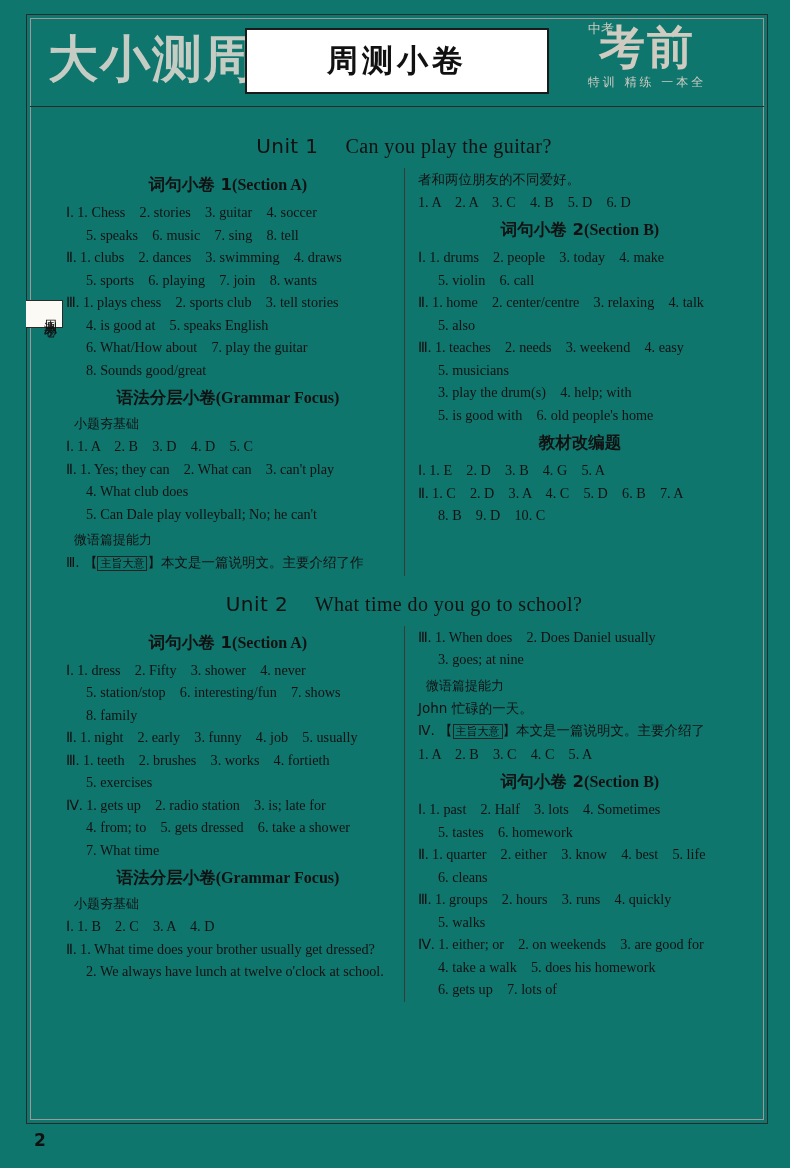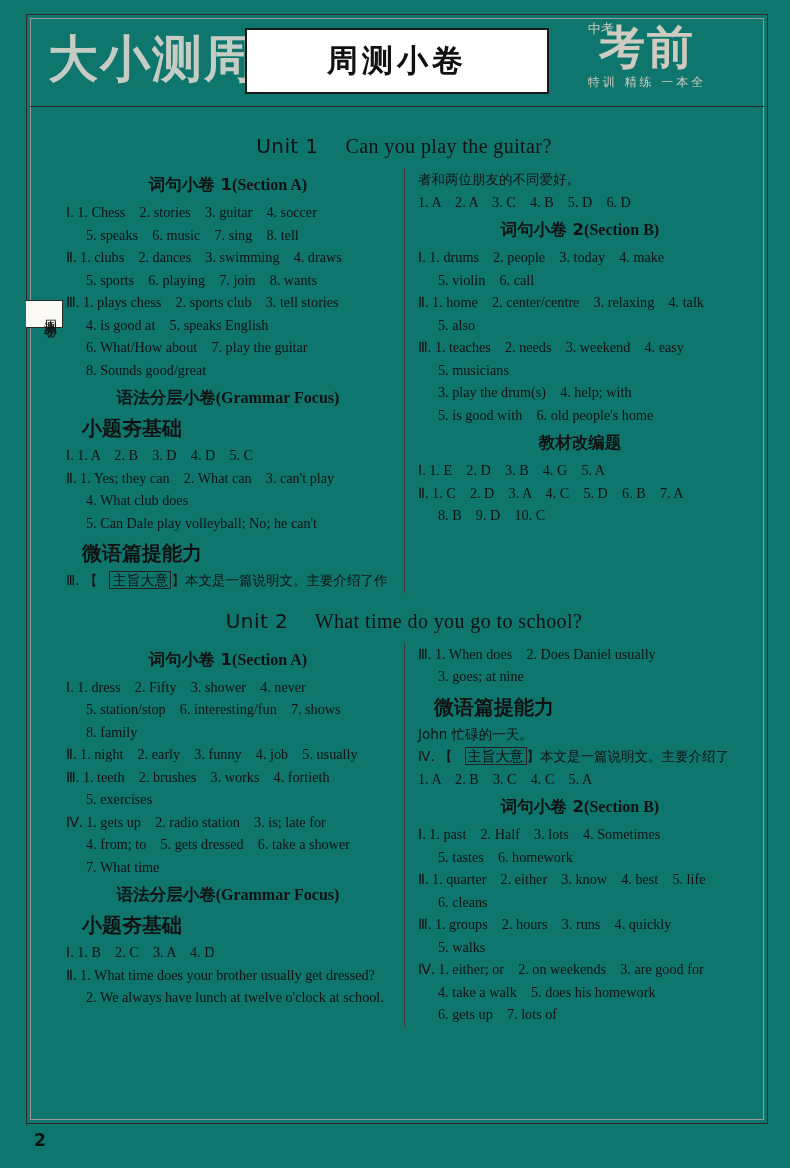--- a/index.html
+++ b/index.html
@@ -146,39 +146,38 @@
     font-size:16.5px;
     margin:6px 0 6px 0;
   }
   .sec-head .paren{
     font-family:"Liberation Serif", serif;
     font-weight:bold;
     font-size:16px;
   }
   .sub-head{
     font-family:"DejaVu Sans", sans-serif;
-    font-weight:bold;
-    font-size:20px;
-    margin:6px 0 3px 16px;
+    font-weight:normal;
+    font-size:13px;
+    margin:6px 0 3px 8px;
   }
   .line{
     font-size:14.2px;
     line-height:21.5px;
     margin:1px 0;
     white-space:nowrap;
   }
   .line.wrap{white-space:normal;}
   .ind{padding-left:20px;}
   .cn-text{font-family:"DejaVu Sans", sans-serif;font-size:13.5px;}
   .boxed{
     border:1px solid #222;
     padding:0 2px;
     font-family:"DejaVu Sans", sans-serif;
-    font-size:14px;
-    margin-left:12px;
+    font-size:11px;
   }
   .page-num{
     position:absolute;
     left:34px;bottom:18px;
     font-family:"DejaVu Sans", sans-serif;
     font-size:17px;
     font-weight:bold;
   }
 </style>
 </head>

